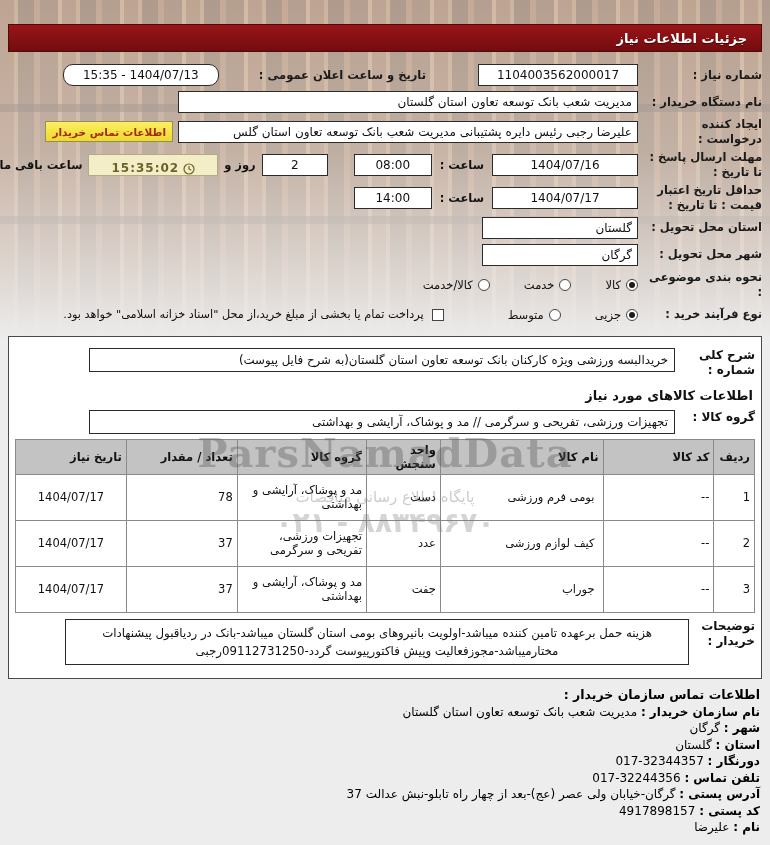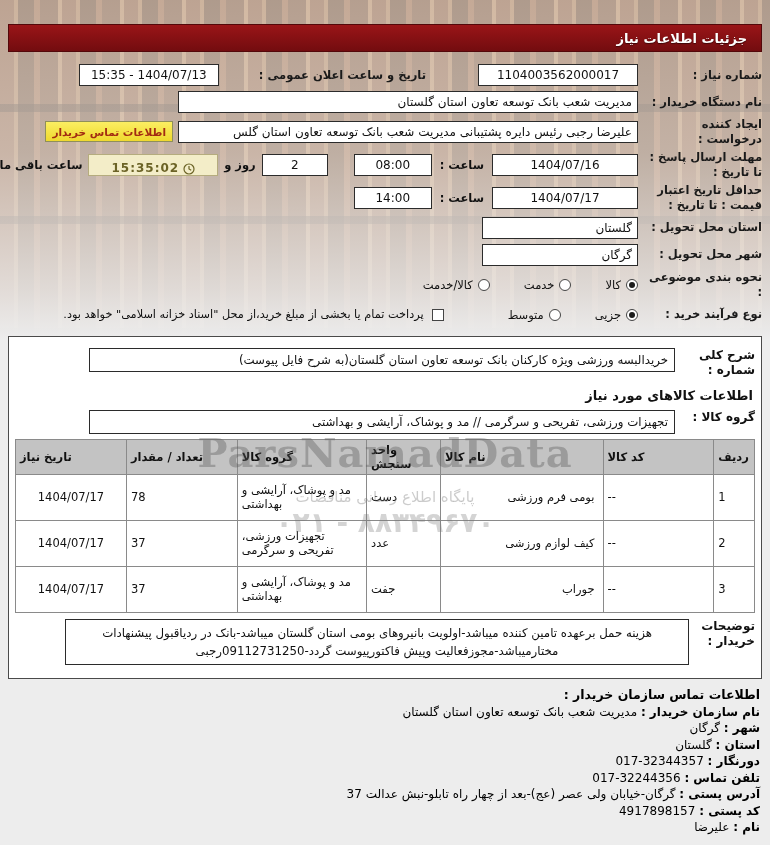--- a/index.html
+++ b/index.html
@@ -58,21 +58,21 @@
   .brow{display:flex;align-items:flex-start;margin:5px 0}
   .blabel{font-weight:bold;font-size:12px;flex-shrink:0;padding-left:6px;text-align:right;line-height:1.3}
   .vbox{border:1px solid #2b2b2b;background:#fff;min-height:24px;display:flex;align-items:center;
     padding:2px 6px;flex:1;font-size:11.8px}
   .need .blabel{width:80px}
   .need .vbox{margin-left:74px}
   .section-title{font-weight:bold;font-size:13px;padding:4px 2px 2px}
   .group .blabel{width:80px}
   .group .vbox{margin-left:74px}
   table{width:100%;border-collapse:collapse;table-layout:fixed;margin:4px 0 6px}
-  th,td{border:1px solid #8a8a8a;font-size:11.5px;padding:3px 4px;text-align:left;vertical-align:middle}
+  th,td{border:1px solid #8a8a8a;font-size:11.5px;padding:3px 4px;text-align:right;vertical-align:middle}
   th{background:#c3c3c3;font-weight:bold;height:26px}
   td{height:46px}
   td.name-cell{text-align:right;padding-right:8px}
   .notes .blabel{width:66px}
   .notes .vbox{margin-left:50px;justify-content:center;text-align:center;line-height:1.55;padding:4px 10px}
 
   
   .watermark{position:absolute;top:92px;left:0;right:0;text-align:center;pointer-events:none;z-index:6}
   .wm-brand{font-family:"DejaVu Serif","Liberation Serif",serif;font-size:40px;font-weight:bold;
     color:rgba(90,90,90,.38);letter-spacing:1px}
@@ -97,21 +97,21 @@
   <div class="title-bar">
     <span>جزئیات اطلاعات نیاز</span>
   </div>
 
   <div class="form-area">
 
     <div class="frow">
       <span class="flabel">شماره نیاز :</span>
       <input class="ibox ltr" style="width: 160px;" readonly="" value="1104003562000017">
       <span class="flabel" style="width:auto;margin-right:52px">تاریخ و ساعت اعلان عمومی :</span>
-      <input class="ibox ltr" style="width: 140px; margin-right: 34px;" readonly="" value="15:35 - 1404/07/13">
+      <input class="ibox ltr" style="width: 156px; margin-right: 34px; border-radius: 10px;" readonly="" value="15:35 - 1404/07/13">
     </div>
 
     <div class="frow">
       <span class="flabel">نام دستگاه خریدار :</span>
       <input class="ibox rtl-val" style="width: 460px;" readonly="" value="مدیریت شعب بانک توسعه تعاون استان گلستان">
     </div>
 
     <div class="frow">
       <span class="flabel">ایجاد کننده درخواست :</span>
       <input class="ibox rtl-val" style="width: 460px;" readonly="" value="علیرضا رجبی رئیس دایره پشتیبانی مدیریت شعب بانک توسعه تعاون استان گلس">

